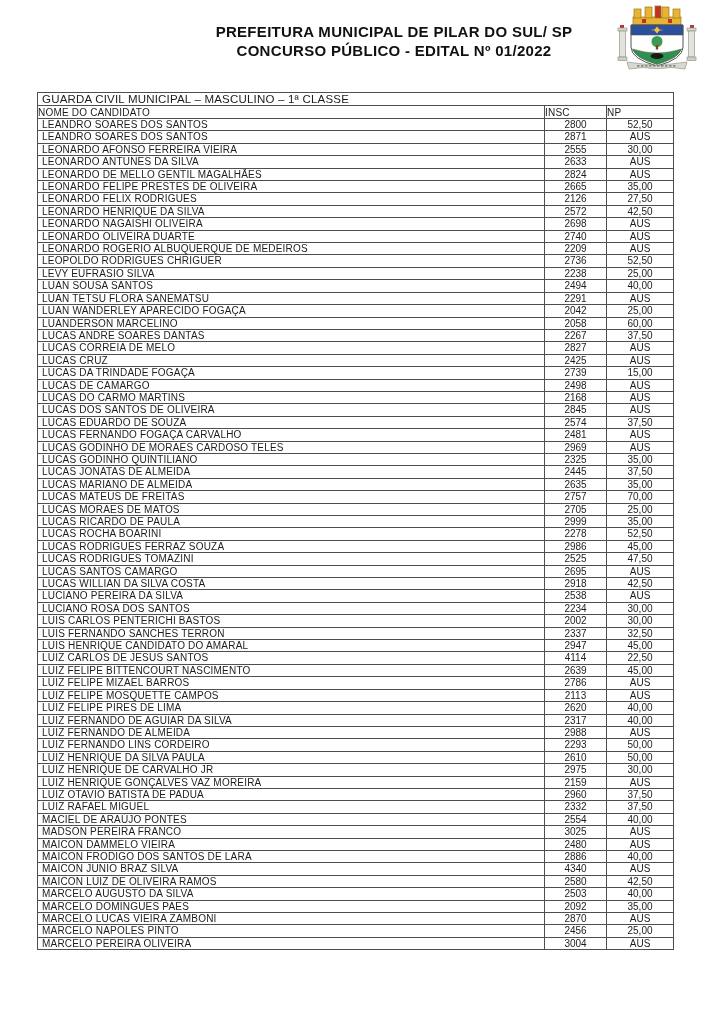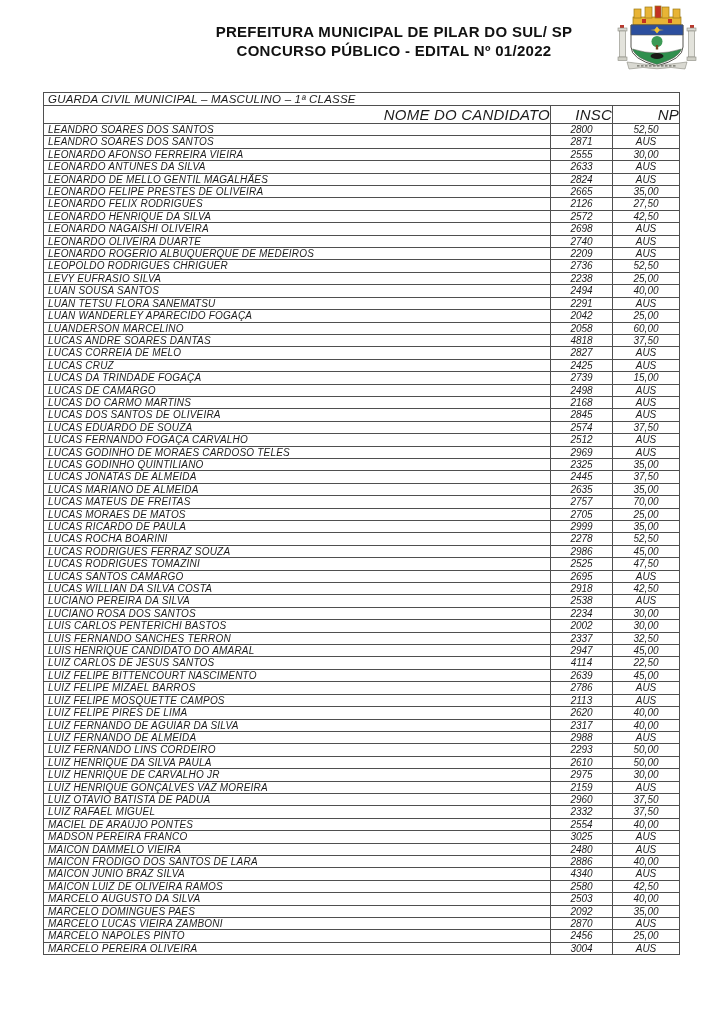--- a/index.html
+++ b/index.html
@@ -30,46 +30,45 @@
   }
   .crest {
     position: absolute;
     top: 5px;
     right: 27px;
     width: 80px;
     height: 70px;
   }
   table.results {
     position: absolute;
-    left: 43px;
+    left: 37px;
     top: 92px;
     width: 636px;
     border-collapse: collapse;
     table-layout: fixed;
-    font-style: italic;
   }
   table.results th,
   table.results td {
     border: 1px solid #4f4f4f;
     overflow: hidden;
     white-space: nowrap;
     font-weight: normal;
   }
   th.section-header {
     text-align: left;
     font-weight: bold;
     font-size: 11.5px;
     height: 12px;
     padding: 0 4px;
     letter-spacing: 0.2px;
   }
   th.col-header {
-    text-align: right;
+    text-align: left;
     font-weight: bold;
-    font-size: 15px;
+    font-size: 10px;
     height: 12px;
     padding: 0;
     letter-spacing: 0.2px;
   }
   td.name-cell {
     text-align: left;
     font-size: 10px;
     height: 11.4px;
     line-height: 11.4px;
     padding: 0 4px;
@@ -228,21 +227,21 @@
         <td class="insc-cell">2042</td>
         <td class="np-cell">25,00</td>
       </tr>
       <tr>
         <td class="name-cell">LUANDERSON MARCELINO</td>
         <td class="insc-cell">2058</td>
         <td class="np-cell">60,00</td>
       </tr>
       <tr>
         <td class="name-cell">LUCAS ANDRE SOARES DANTAS</td>
-        <td class="insc-cell">4818</td>
+        <td class="insc-cell">2267</td>
         <td class="np-cell">37,50</td>
       </tr>
       <tr>
         <td class="name-cell">LUCAS CORREIA DE MELO</td>
         <td class="insc-cell">2827</td>
         <td class="np-cell">AUS</td>
       </tr>
       <tr>
         <td class="name-cell">LUCAS CRUZ</td>
         <td class="insc-cell">2425</td>
@@ -268,21 +267,21 @@
         <td class="insc-cell">2845</td>
         <td class="np-cell">AUS</td>
       </tr>
       <tr>
         <td class="name-cell">LUCAS EDUARDO DE SOUZA</td>
         <td class="insc-cell">2574</td>
         <td class="np-cell">37,50</td>
       </tr>
       <tr>
         <td class="name-cell">LUCAS FERNANDO FOGAÇA CARVALHO</td>
-        <td class="insc-cell">2512</td>
+        <td class="insc-cell">2481</td>
         <td class="np-cell">AUS</td>
       </tr>
       <tr>
         <td class="name-cell">LUCAS GODINHO DE MORAES CARDOSO TELES</td>
         <td class="insc-cell">2969</td>
         <td class="np-cell">AUS</td>
       </tr>
       <tr>
         <td class="name-cell">LUCAS GODINHO QUINTILIANO</td>
         <td class="insc-cell">2325</td>

